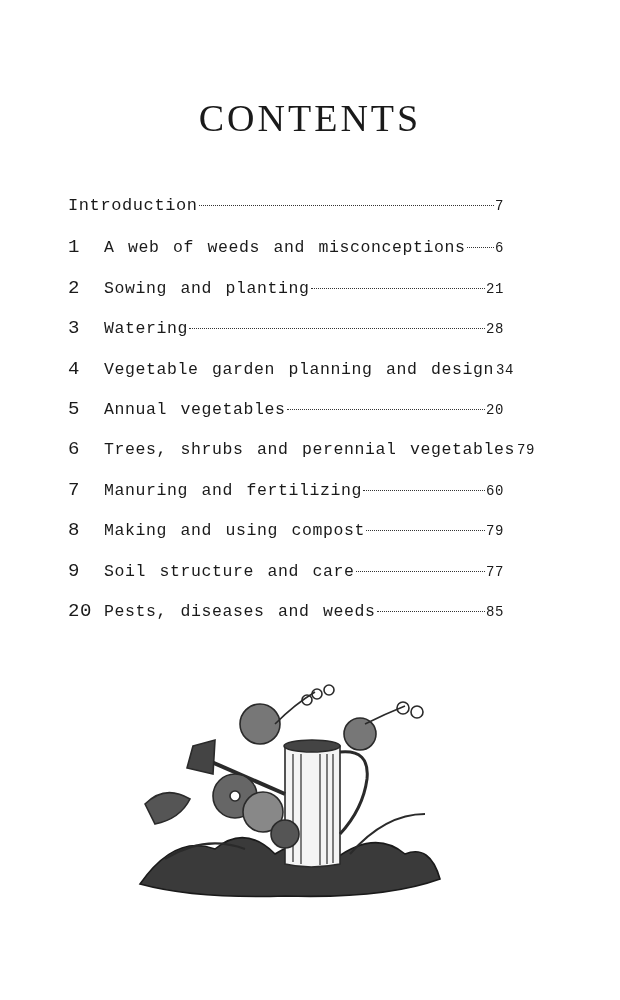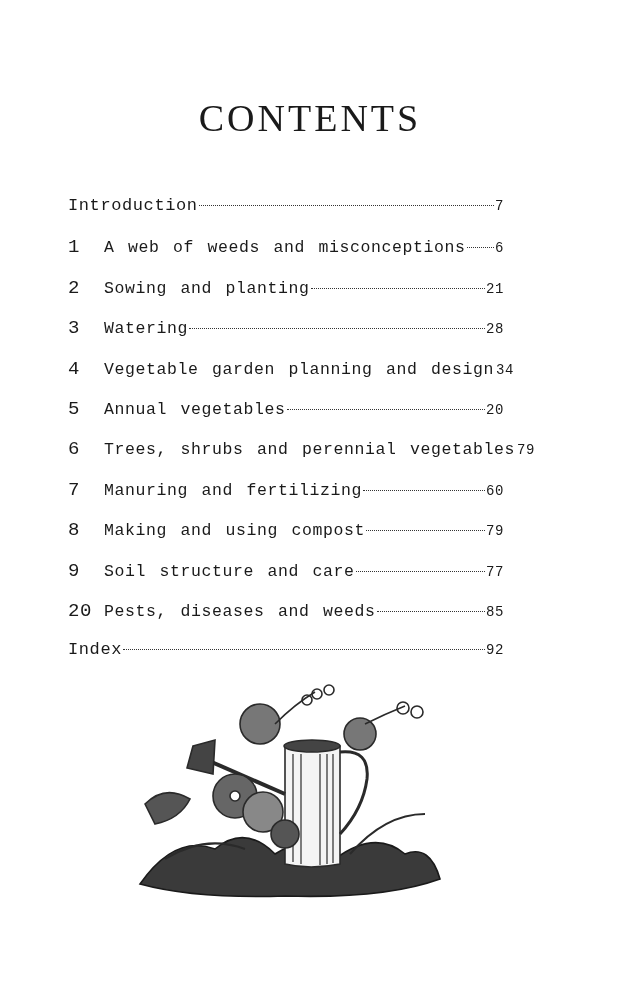--- a/index.html
+++ b/index.html
@@ -78,25 +78,20 @@
     <span class="label">Soil structure and care</span>
     <span class="leader"></span>
     <span class="page">77</span>
   </div>
   <div class="row">
     <span class="num">20</span>
     <span class="label">Pests, diseases and weeds</span>
     <span class="leader"></span>
     <span class="page">85</span>
   </div>
-  <div class="row plain">
-    <span class="label">Index</span>
-    <span class="leader"></span>
-    <span class="page">92</span>
-  </div>
 </div>
 
 <div class="illustration">
   <svg width="310" height="216" viewBox="0 0 310 216">
     <g fill="none" stroke="#2a2a2a" stroke-width="1.6">
 
       <path d="M5,200 Q40,150 80,165 Q110,140 140,170 Q170,150 200,175 Q240,145 270,170 Q295,160 305,195 Q250,215 150,212 Q60,215 5,200 Z" fill="#3a3a3a" stroke="#1a1a1a"></path>
       <path d="M10,120 Q30,100 55,115 Q45,135 20,140 Z" fill="#555"></path>
 
       <path d="M150,62 L150,180 Q175,186 205,180 L205,62 Z" fill="#f4f4f4"></path>

